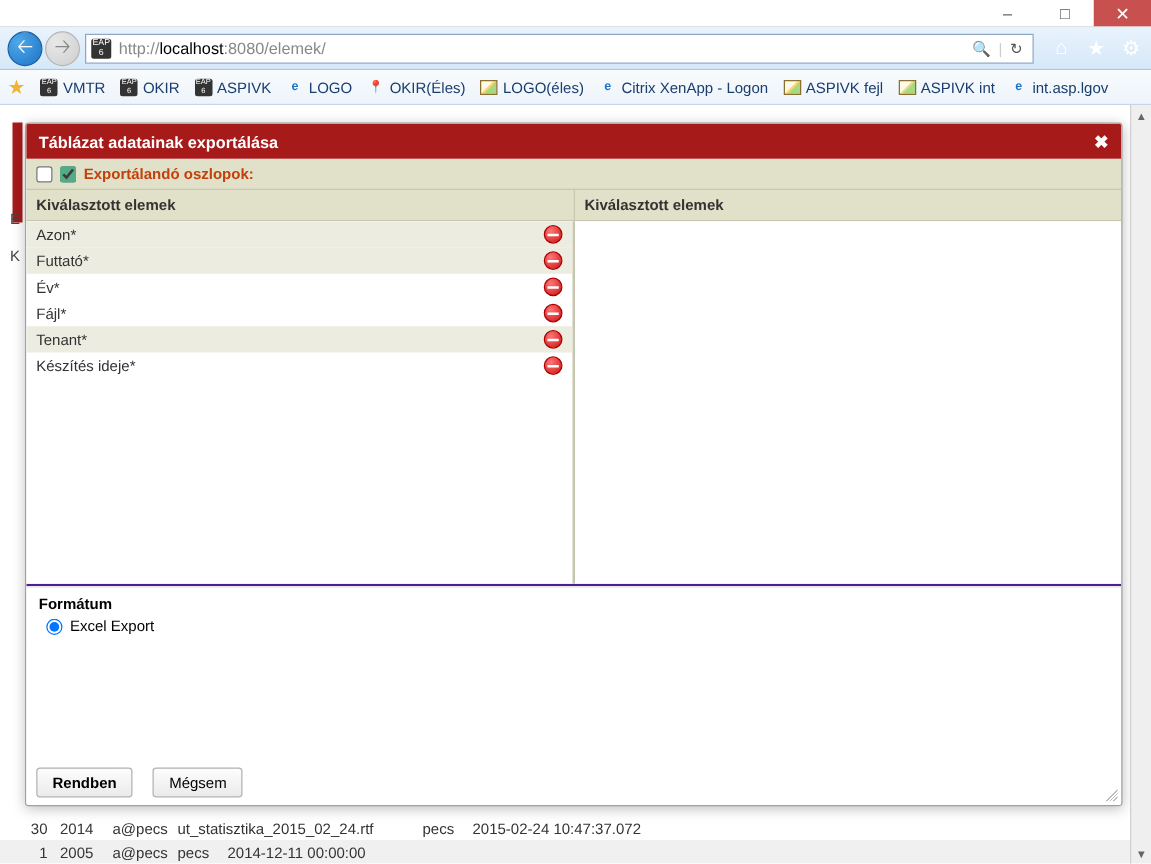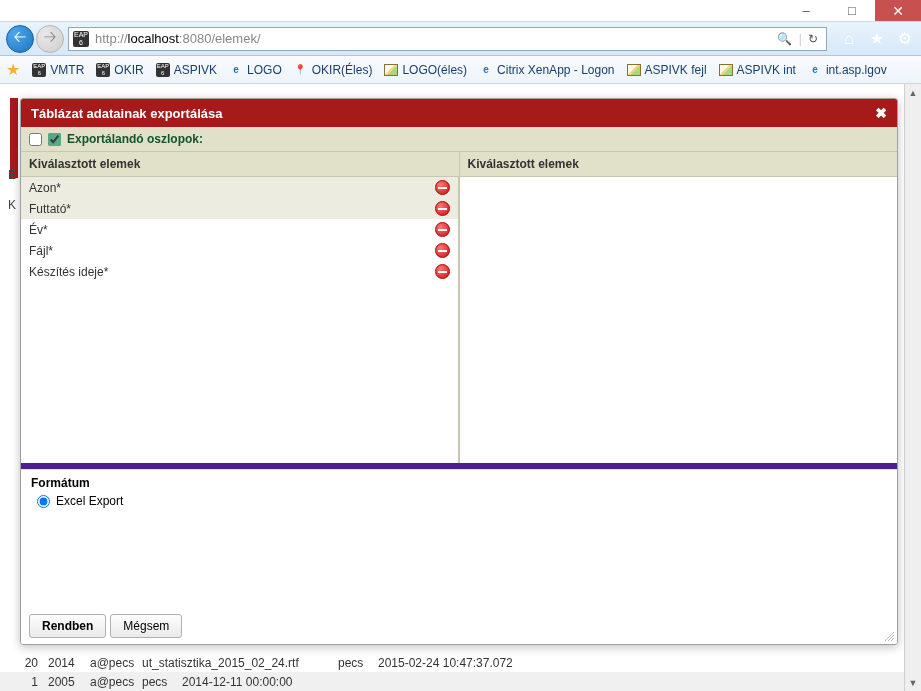--- a/index.html
+++ b/index.html
@@ -248,38 +248,38 @@
     padding: 5px 8px;
     display: flex;
     align-items: center;
     gap: 6px;
     font-size: 12px;
   }
   .export-row input[type=checkbox] {
     width: 13px; height: 13px;
   }
   .export-row .chk2 { accent-color: #5a8; }
-  .export-label { font-weight: bold; color: #14532d; }
+  .export-label { font-weight: bold; color: #c2410c; }
   .columns-headers {
     display: flex;
     background: #e1e0c8;
     font-weight: bold;
     font-size: 12px;
     color: #333;
     border-bottom: 1px solid #c7c6ae;
   }
   .col-header {
     padding: 5px 8px;
     flex: 1;
   }
   .col-header.left { border-right: 1px solid #c7c6ae; }
   .columns-body {
     display: flex;
     height: 292px;
-    border-bottom: 6px solid #4c1d95;
+    border-bottom: 2px solid #4c1d95;
   }
   .col-list {
     flex: 1;
     overflow-y: auto;
     background: #fff;
   }
   .col-list.left { border-right: 2px solid #c7c6ae; }
   .col-item {
     display: flex;
     justify-content: space-between;
@@ -314,21 +314,21 @@
   .format-option {
     display: flex;
     align-items: center;
     gap: 6px;
     padding-left: 6px;
   }
   .dlg-filler { flex: 1; background: #fff; }
   .dlg-buttons {
     padding: 6px 8px;
     display: flex;
-    gap: 4px;
+    gap: 16px;
     background: #fff;
     position: relative;
   }
   .dlg-btn {
     background: linear-gradient(#fdfdfd, #eaeaea);
     border: 1px solid #b0b0b0;
     padding: 4px 12px;
     font-size: 12px;
     border-radius: 3px;
     cursor: pointer;
@@ -436,21 +436,21 @@
 <div class="content-area">
   <div class="main-scroll">
 
     <div class="red-strip"></div>
     <div class="red-strip2" style="top:84px;">É</div>
     <div class="red-strip2" style="top:114px;">K</div>
 
     <div class="bg-rows">
       <div id="bgrows">
           <div class="bg-row">
-            <span class="c-idx">20</span>
+            <span class="c-idx">30</span>
             <span class="c-year">2014</span>
             <span class="c-user">a@pecs</span>
             <span class="c-file">ut_statisztika_2015_02_24.rtf</span>
             <span class="c-ten">pecs</span>
             <span class="c-date">2015-02-24 10:47:37.072</span>
           </div>
           <div class="bg-row alt">
             <span class="c-idx">1</span>
             <span class="c-year">2005</span>
             <span class="c-user">a@pecs</span>
@@ -486,20 +486,24 @@
                 <span class="remove-icon"></span>
               </div>
               <div class="col-item">
                 <span>Év*</span>
                 <span class="remove-icon"></span>
               </div>
               <div class="col-item">
                 <span>Fájl*</span>
                 <span class="remove-icon"></span>
               </div>
+              <div class="col-item odd">
+                <span>Tenant*</span>
+                <span class="remove-icon"></span>
+              </div>
               <div class="col-item">
                 <span>Készítés ideje*</span>
                 <span class="remove-icon"></span>
               </div>
             </div>
           <div class="col-list"></div>
         </div>
         <div class="format-section">
           <div class="flabel">Formátum</div>
           <label class="format-option">

